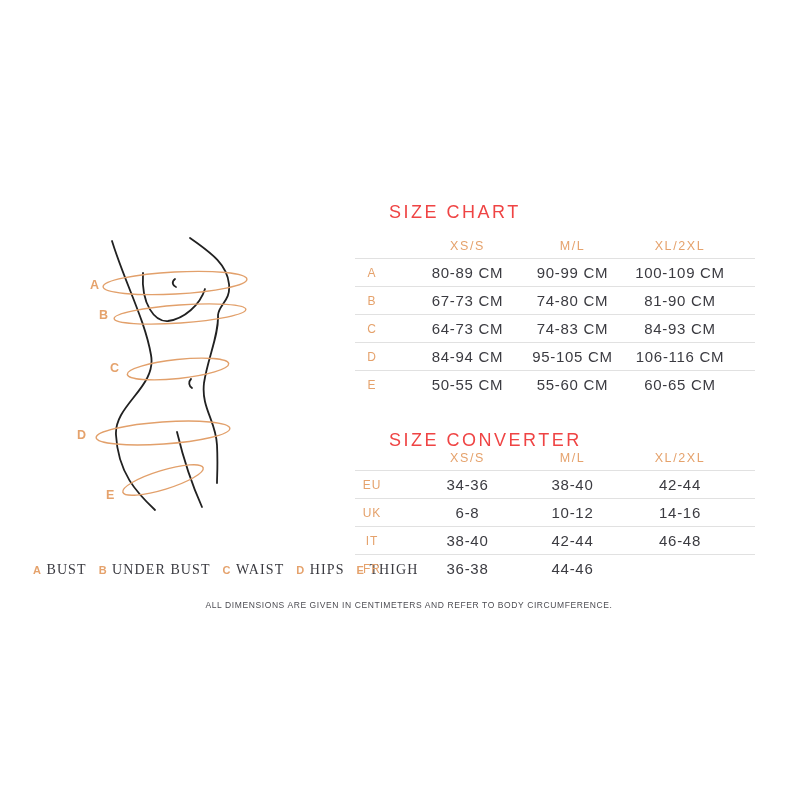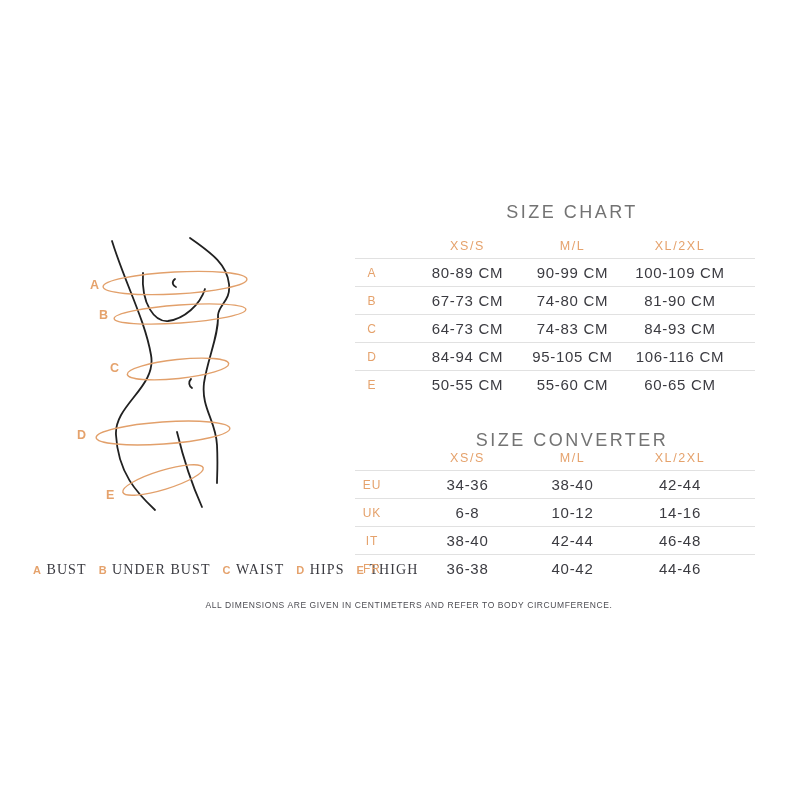--- a/index.html
+++ b/index.html
@@ -12,22 +12,22 @@
   .tapes ellipse { fill:none; stroke:#E2A06B; stroke-width:1.4; }
   .marks text { fill:#E5A26C; font-family:"Liberation Sans", sans-serif; font-size:12.5px; font-weight:700; letter-spacing:.5px; }
 
   
   .legend { position:absolute; left:33px; top:562px; width:320px; display:flex; gap:12px; white-space:nowrap; }
   .legend-item { display:inline-flex; align-items:baseline; gap:5px; }
   .lg-letter { color:#E5A26C; font-size:11px; font-weight:700; letter-spacing:.5px; }
   .lg-label { color:#3B3B41; font-size:14px; letter-spacing:1.1px;font-family:Liberation Serif, serif; }
 
   
-  .section-title { position:absolute; left:355px; width:400px; padding-left:34px; text-align:center;
-    color:#737373; font-size:18px; font-weight:400; letter-spacing:2.5px; }
+  .section-title { position:absolute; left:355px; width:400px; padding-left:34px; 
+    color:#ef4444; font-size:18px; font-weight:400; letter-spacing:2.5px; }
   #sc-title { top:202px; }
   #cv-title { top:430px; }
 
   
   .sg-table { position:absolute; left:355px; width:400px; }
   #sc-table { top:234px; }
   #cv-table { top:446px; }
   .thead, .trow { display:grid; grid-template-columns:60px 105px 105px 110px; width:400px; }
   .thead { height:24px; line-height:24px; }
   .trow { height:28px; line-height:28px; border-top:1px solid #E1E1E1; }
@@ -156,20 +156,19 @@
     </div>
     <div class="trow">
       <div class="tlabel">IT</div>
       <div class="tcell">38-40</div>
       <div class="tcell">42-44</div>
       <div class="tcell">46-48</div>
     </div>
     <div class="trow">
       <div class="tlabel">FR</div>
       <div class="tcell">36-38</div>
-      <div class="tcell">40-42</div>
       <div class="tcell">44-46</div>
     </div>
   </div>
 
   <div class="footnote">ALL DIMENSIONS ARE GIVEN IN CENTIMETERS AND REFER TO BODY CIRCUMFERENCE.</div>
 
 </div>
 
 </body></html>

